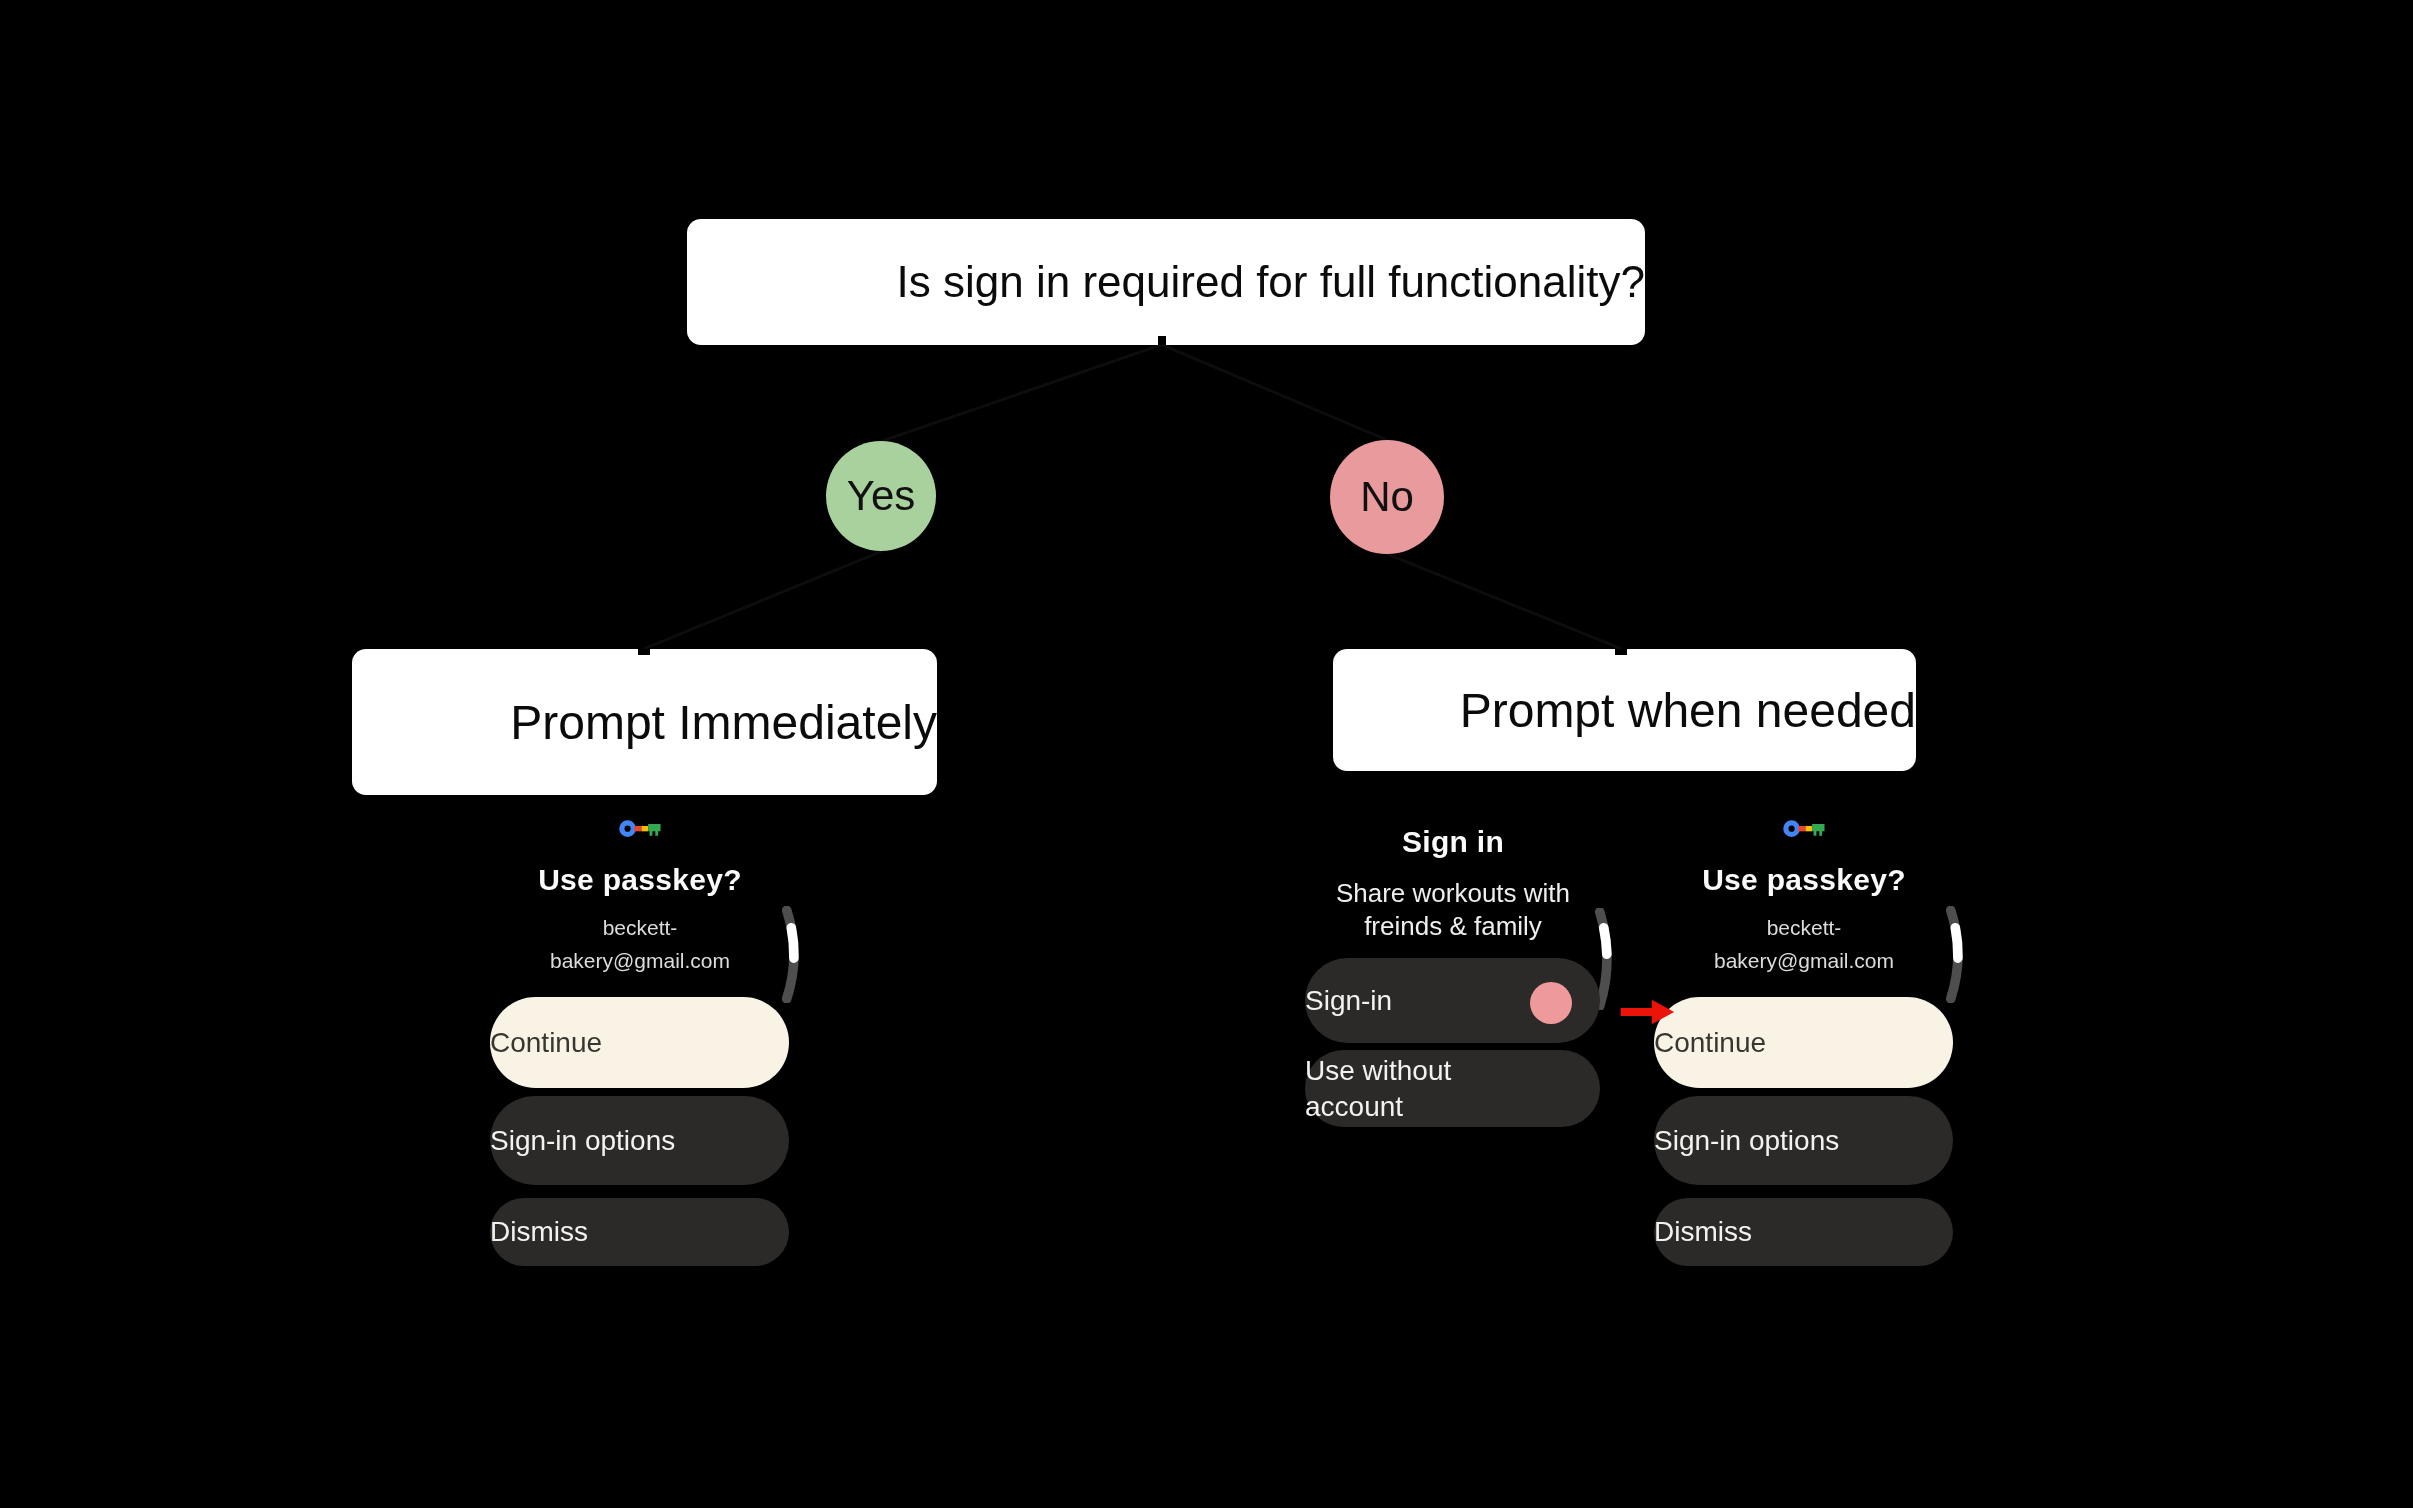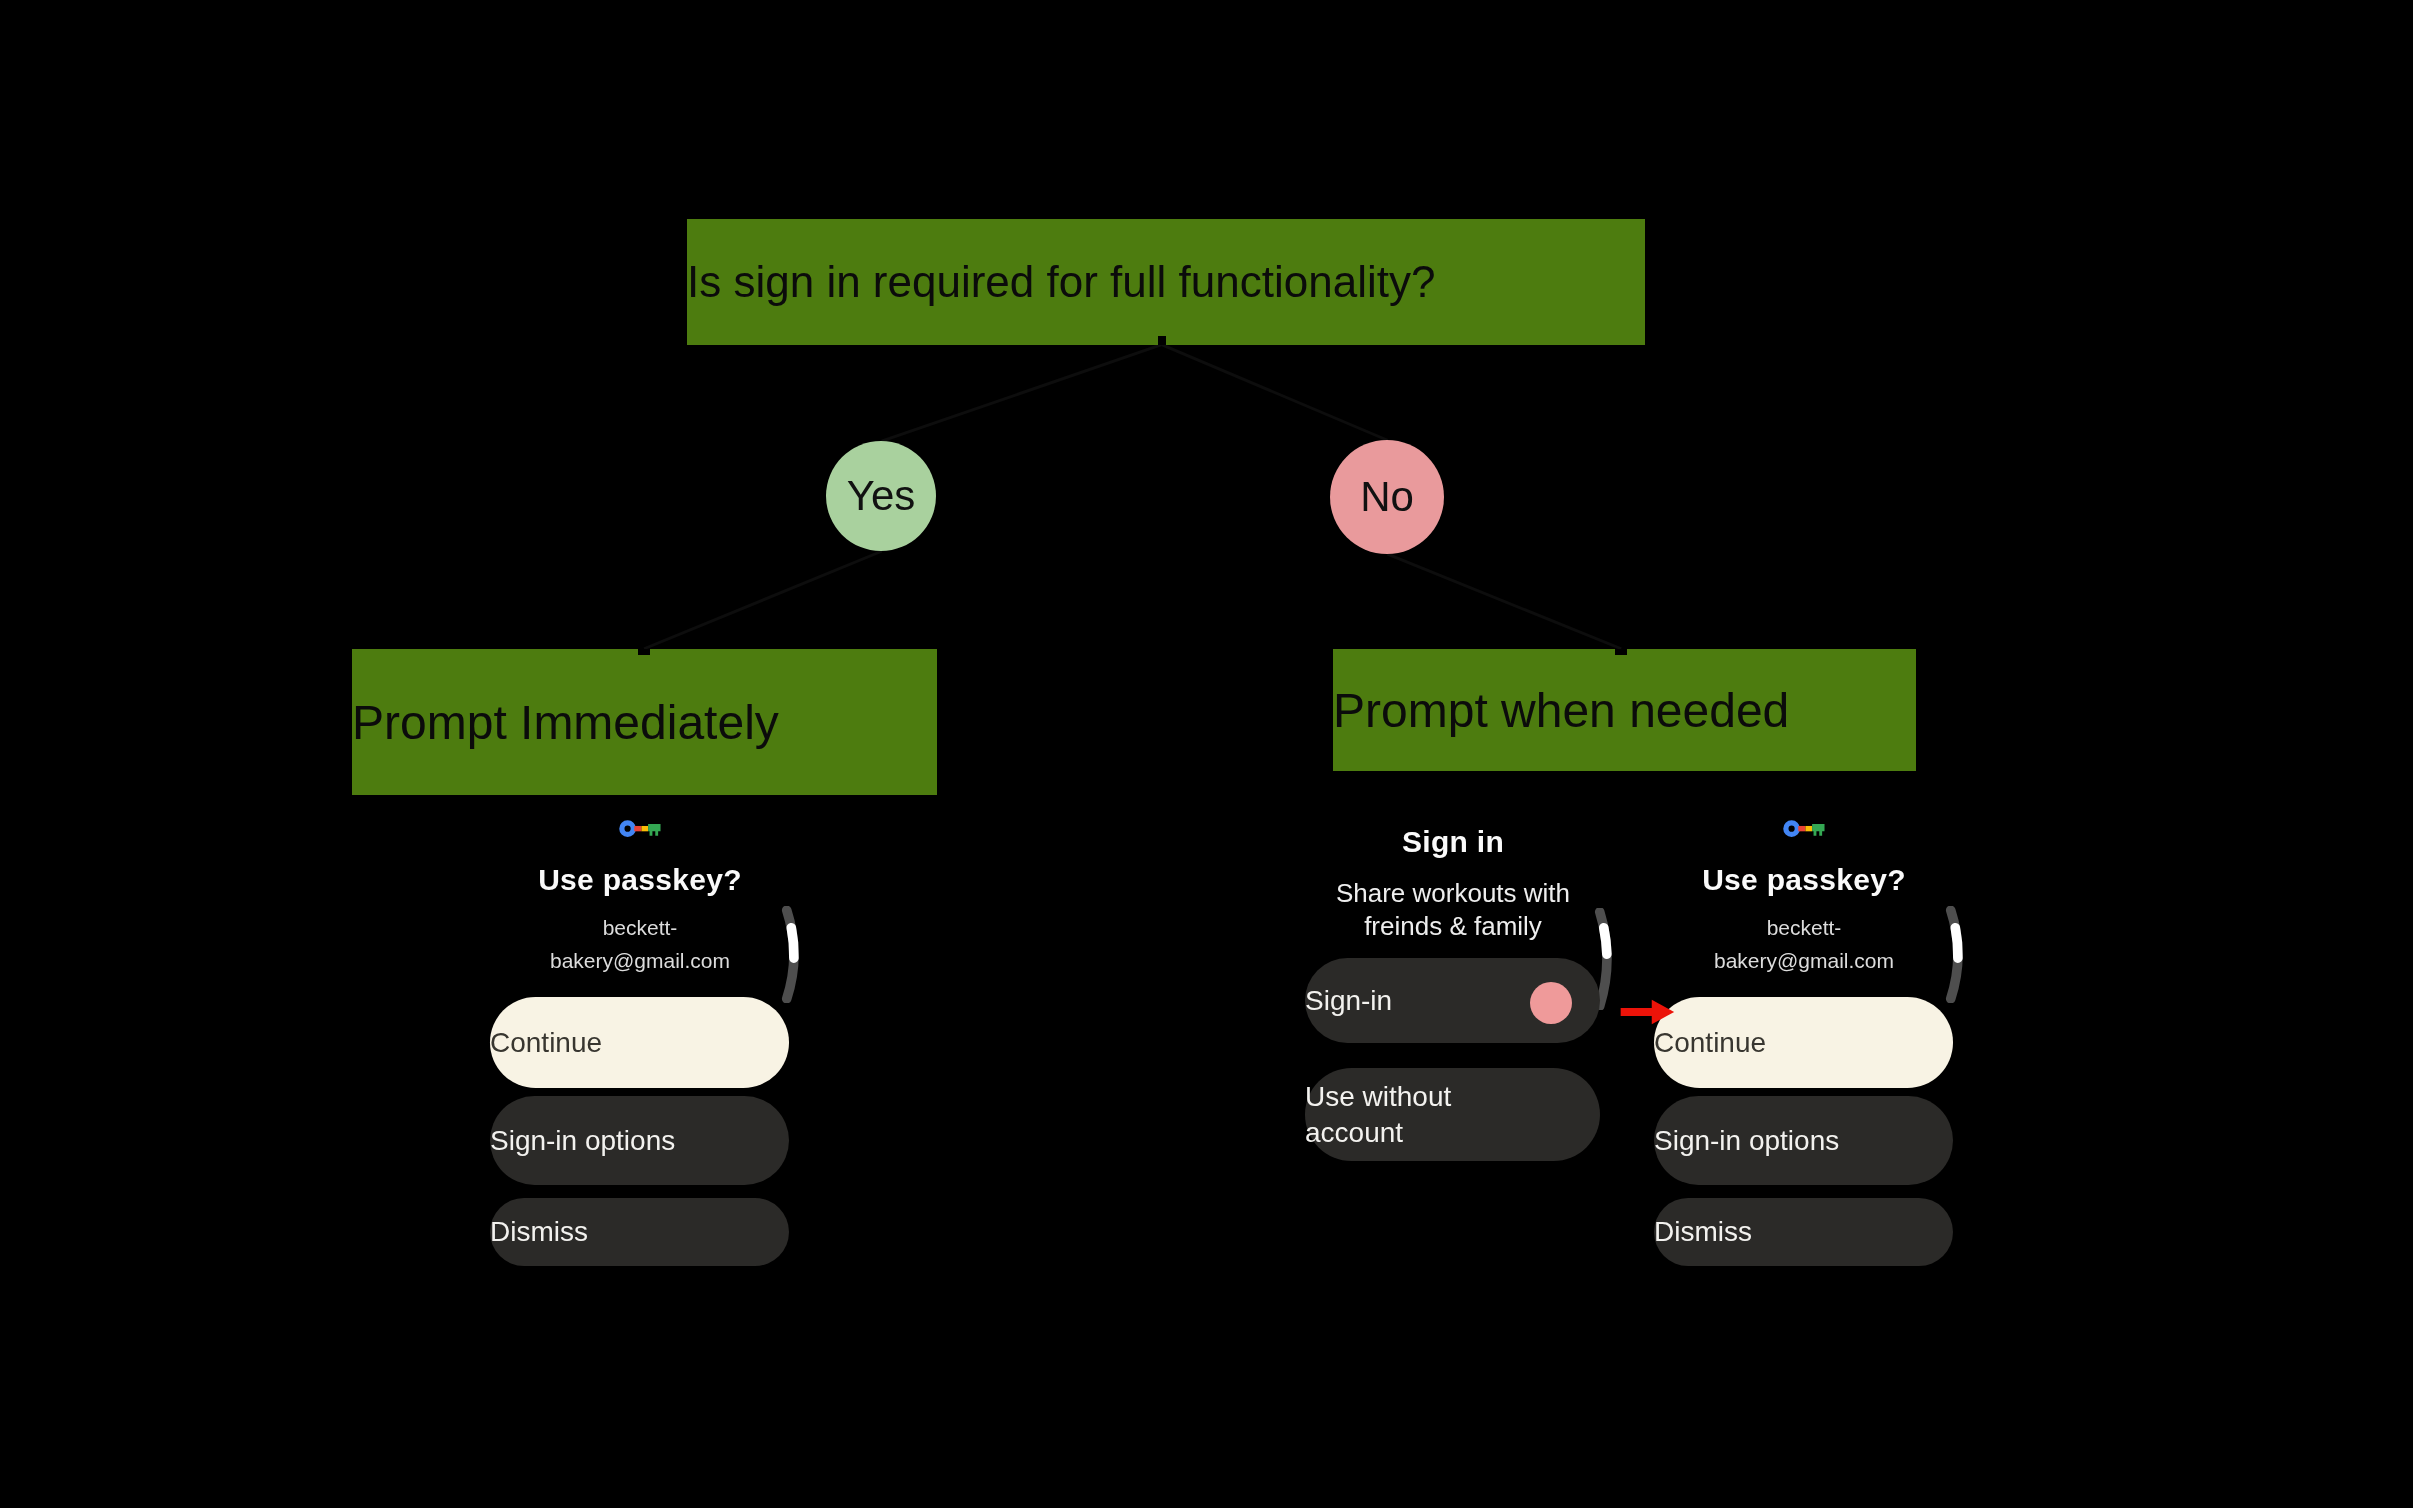--- a/index.html
+++ b/index.html
@@ -1,21 +1,21 @@
 <!DOCTYPE html>
 <html><head>
 <meta charset="utf-8">
 <style>
   html,body{margin:0;padding:0;background:#000;}
   .canvas{position:relative;width:2414px;height:1508px;background:#000;overflow:hidden;
           font-family:"Liberation Sans",sans-serif;}
 
   
-  .gbox{position:absolute;background:#4d7c0f;display:flex;align-items:center;justify-content:flex-start;
-        color:#0b0b0b;text-align:center;}
+  .gbox{position:absolute;background:#ffffff;display:flex;align-items:center;justify-content:flex-end;
+        color:#0b0b0b;text-align:center;border-radius:14px;}
   .title-box{left:687px;top:219px;width:958px;height:126px;font-size:44px;}
   .outcome-left{left:352px;top:649px;width:585px;height:146px;font-size:48px;}
   .outcome-right{left:1333px;top:649px;width:583px;height:122px;font-size:48px;}
 
   
   .circle{position:absolute;border-radius:50%;display:flex;align-items:center;justify-content:center;
           font-size:42px;color:#111;}
   .circle.yes{left:826px;top:441px;width:110px;height:110px;background:#a9d19e;}
   .circle.no{left:1330px;top:440px;width:114px;height:114px;background:#e99a9c;}
 
@@ -40,21 +40,21 @@
   .w-sub{position:absolute;left:0;top:64px;width:100%;font-size:26px;line-height:33px;color:#eeeeee;}
 
   .pill{position:absolute;left:24px;width:299px;display:flex;flex-direction:column;align-items:flex-start;
         justify-content:center;border-radius:62px;font-size:28px;font-weight:500;cursor:default;}
   .pill.dark{background:#2b2a28;color:#f3f2ef;}
   .pill.cream{background:#f8f3e4;color:#383630;}
   .p1{top:184px;height:91px;}
   .p2{top:283px;height:89px;}
   .p3{top:378px;height:68px;margin-top:7px;}
   .pm1{top:145px;left:26px;width:295px;height:85px;}
-  .pm2{top:255px;left:26px;width:295px;height:93px;line-height:36px;}
+  .pm2{top:237px;left:26px;width:295px;height:77px;line-height:36px;}
 
   .tap-dot{position:absolute;left:251px;top:169px;width:42px;height:42px;border-radius:50%;
            background:#ef9a9a;}
 
   .scrollbar{position:absolute;left:314px;top:93px;}
   .scrollbar--mid{top:95px;}
 
   .flow-arrow{position:absolute;left:1609px;top:994px;}
 </style>
 </head>

